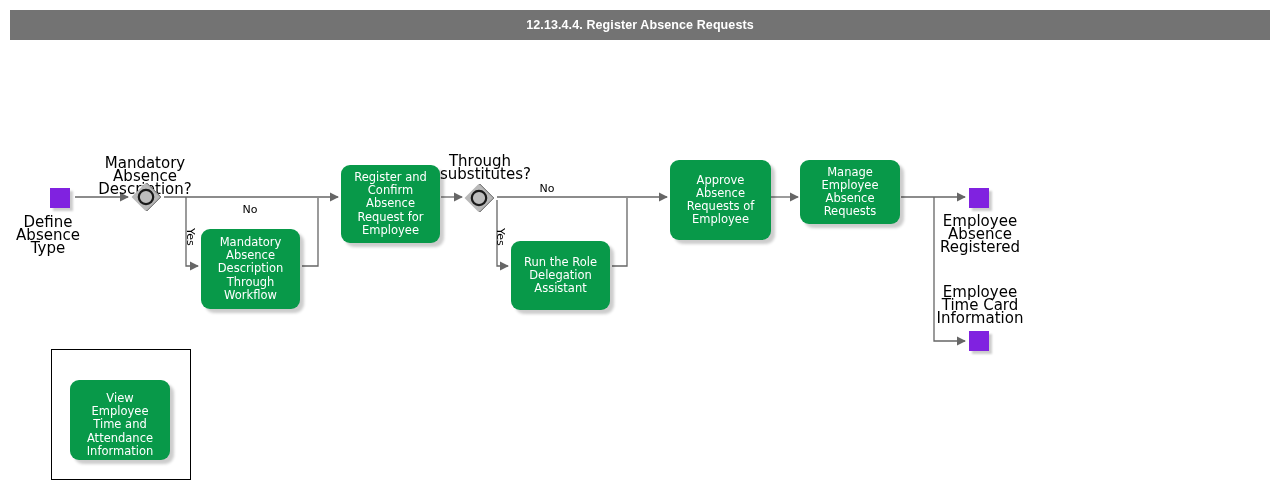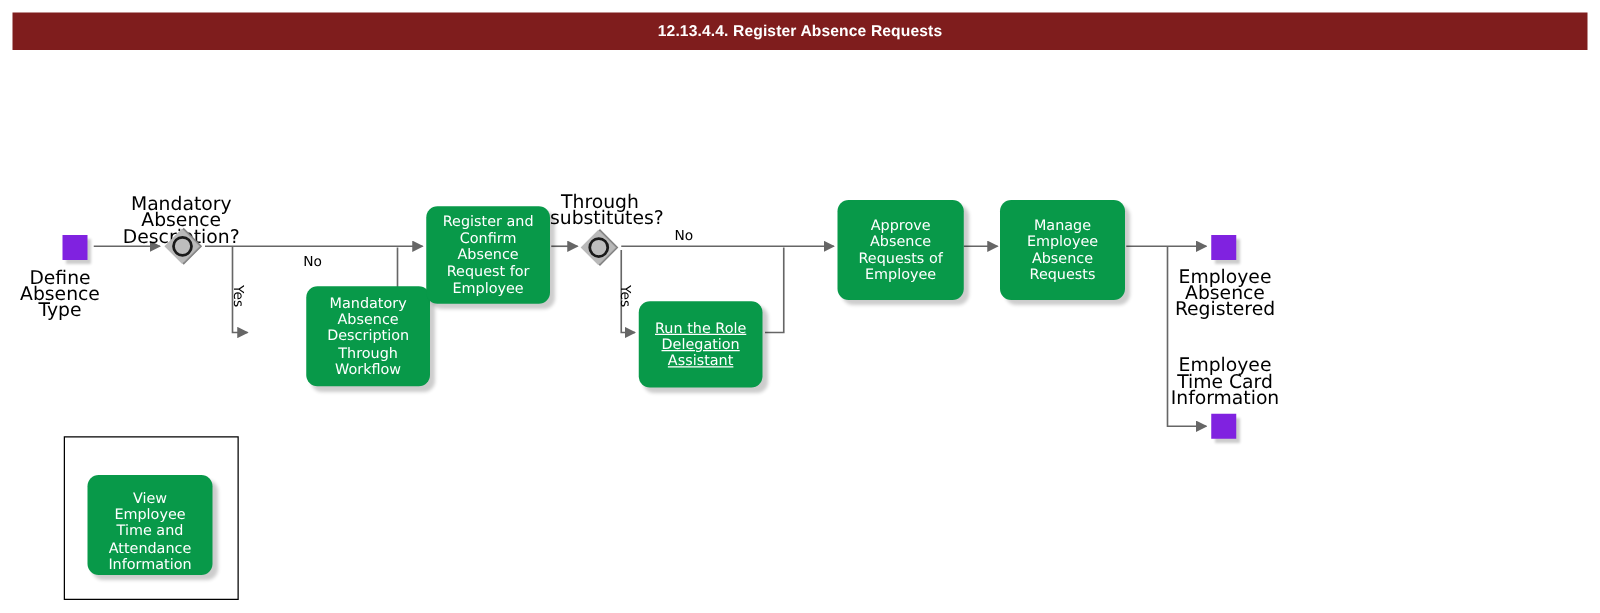--- a/index.html
+++ b/index.html
@@ -22,21 +22,21 @@
     height: 490px;
   }
 
   
   .title-bar {
     position: absolute;
     left: 10px;
     top: 10px;
     width: 1260px;
     height: 30px;
-    background: #7f1d1d;
+    background: #737373;
     color: #ffffff;
     font-size: 12.5px;
     font-weight: bold;
     display: flex;
     align-items: center;
     justify-content: center;
     letter-spacing: 0.1px;
     font-family: "Liberation Sans", sans-serif;
   }
 
@@ -165,21 +165,21 @@
   <div class="gateway" style="left:131px; top:181px;">
     <svg width="32" height="32" viewBox="0 0 32 32">
       <polygon points="16,2 30,16 16,30 2,16" fill="#a0a0a0" stroke="#808080" stroke-width="1"></polygon>
       <polygon points="14.5,2 28.5,16 14.5,30 0.5,16" fill="#b9b9b9"></polygon>
       <circle cx="15" cy="16" r="7.2" fill="#bdbdbd" stroke="#1a1a1a" stroke-width="2.2"></circle>
     </svg>
   </div>
   <div class="label small" style="left:230px; top:203px; width:40px;">No</div>
   <div class="label-rot" style="left:196px; top:228px;">Yes</div>
 
-  <div class="task" style="left:201px; top:229px; width:99px; height:80px;margin-left:44px;">
+  <div class="task" style="left:201px; top:229px; width:99px; height:80px;">
     <span>Mandatory
 Absence
 Description
 Through
 Workflow</span>
   </div>
 
   <div class="task" style="left:341px; top:165px; width:99px; height:78px;">
     <span>Register and
 Confirm Absence
@@ -192,33 +192,33 @@
   <div class="gateway" style="left:464px; top:182px;">
     <svg width="32" height="32" viewBox="0 0 32 32">
       <polygon points="16,2 30,16 16,30 2,16" fill="#a0a0a0" stroke="#808080" stroke-width="1"></polygon>
       <polygon points="14.5,2 28.5,16 14.5,30 0.5,16" fill="#b9b9b9"></polygon>
       <circle cx="15" cy="16" r="7.2" fill="#bdbdbd" stroke="#1a1a1a" stroke-width="2.2"></circle>
     </svg>
   </div>
   <div class="label small" style="left:527px; top:182px; width:40px;">No</div>
   <div class="label-rot" style="left:506px; top:228px;">Yes</div>
 
-  <div class="task" style="left:511px; top:241px; width:99px; height:69px;text-decoration:underline;">
+  <div class="task" style="left:511px; top:241px; width:99px; height:69px;">
     <span>Run the Role
 Delegation
 Assistant</span>
   </div>
 
   <div class="task" style="left:670px; top:160px; width:101px; height:80px;justify-content:center;">
     <span>Approve Absence
 Requests of
 Employee</span>
   </div>
 
-  <div class="task" style="left:800px; top:160px; width:100px; height:80px;">
+  <div class="task" style="left:800px; top:160px; width:100px; height:64px;">
     <span>Manage
 Employee
 Absence
 Requests</span>
   </div>
 
   <div class="event" style="left:969px; top:188px;"></div>
   <div class="label" style="left:930px; top:215px; width:100px;">Employee
 Absence
 Registered</div>

